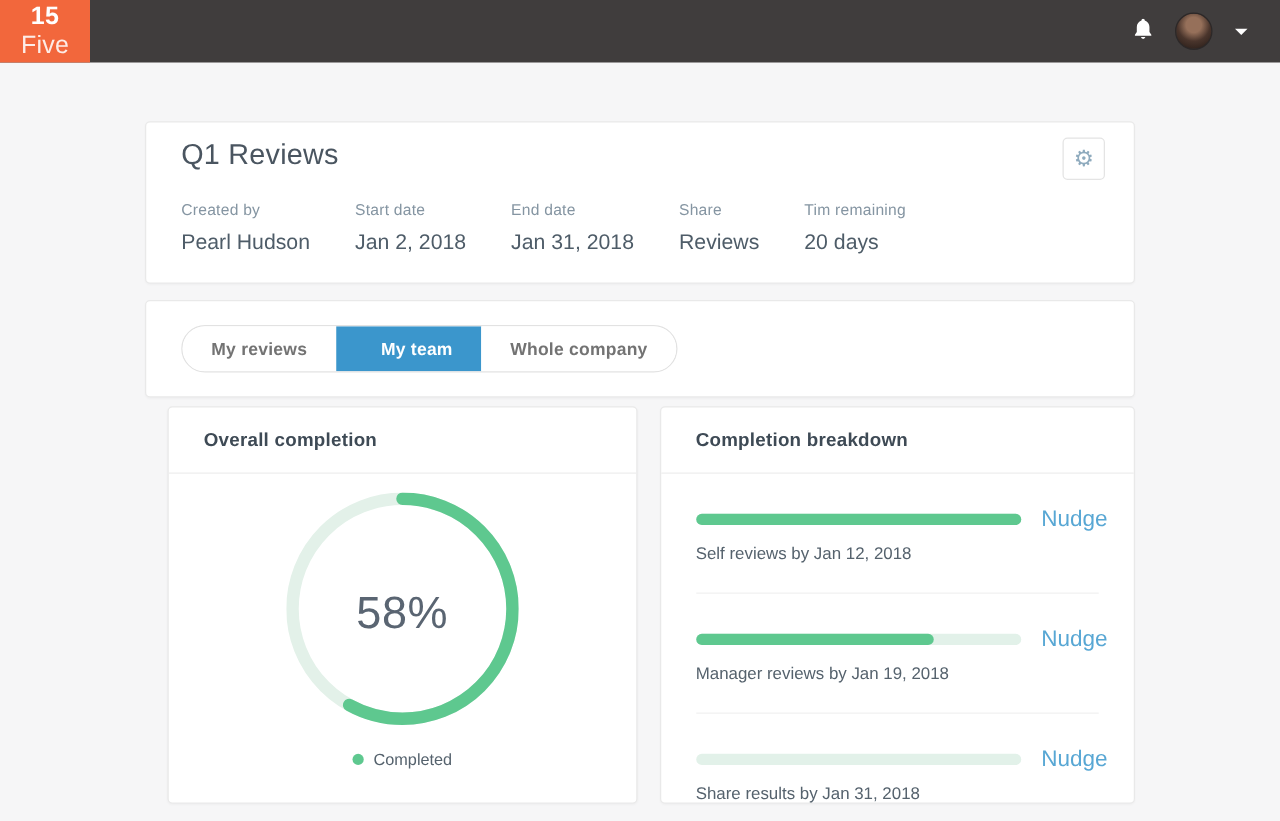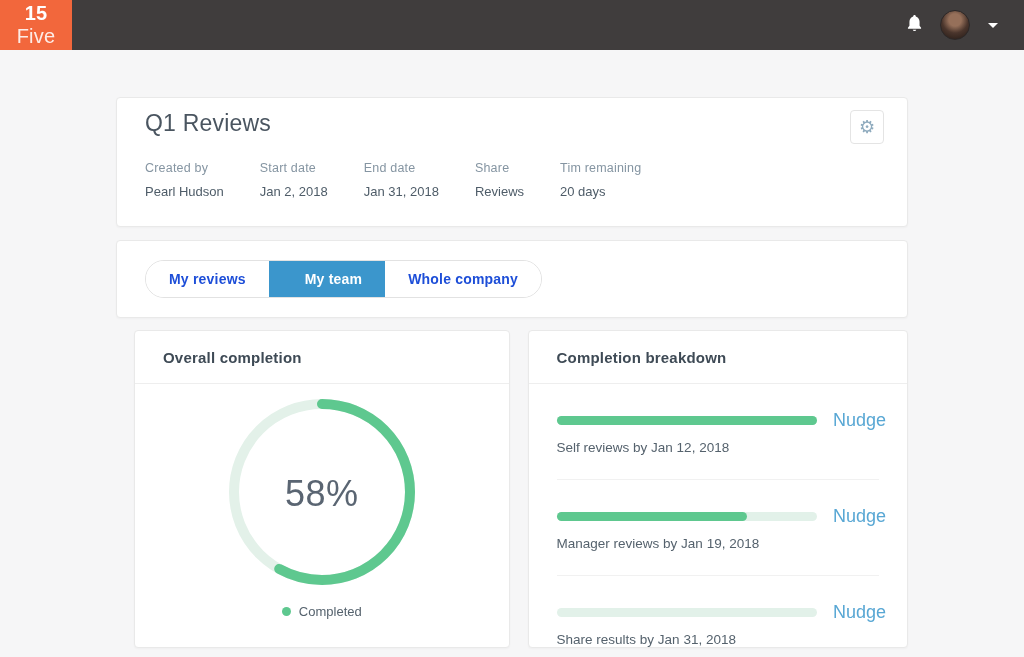--- a/index.html
+++ b/index.html
@@ -47,43 +47,43 @@
   .header-card { padding:12px 23px 24px 28px; height:130px; }
   .header-top { display:flex; align-items:flex-start; }
   .page-title { font-size:23px; font-weight:400; color:#4a5560; letter-spacing:.2px; }
   .gear-btn {
     margin-left:auto; width:34px; height:34px; background:#fff;
     border:1px solid #e4e4e4; border-radius:4px; cursor:pointer;
     color:#8fabbe; font-size:18px; line-height:32px; text-align:center; padding:0;
   }
   .meta-row { margin-top:17px; display:flex; gap:36px; }
   .meta-label { font-size:12.5px; color:#8595a2; letter-spacing:.2px; }
-  .meta-value { margin-top:9px; font-size:13px; color:#4e5c68; }
+  .meta-value { margin-top:9px; font-size:17px; color:#4e5c68; }
   
   .tabs-card {
     margin-top:13px; height:78px; display:flex; align-items:center;
     padding:0 28px; gap:20px;
   }
   .tab-group {
     display:flex; border:1px solid #e2e2e2; border-radius:19px;
     overflow:hidden; height:38px; flex-shrink:0; background:#fff;
   }
   .tab {
     border:none; background:#fff; padding:0 23px; height:100%;
-    font-family:inherit; font-size:14px; font-weight:700; color:#1d4ed8;
+    font-family:inherit; font-size:14px; font-weight:700; color:#737373;
     cursor:pointer; letter-spacing:.2px;
   }
   .tab.active { background:#3b96cc; color:#fff;padding-left:36px; }
   .search {
     flex:1; height:38px; border:1px solid #e4e4e4; border-radius:19px;
     padding:0 20px; font-family:inherit; font-size:14px; color:#55626d; outline:none;
   }
   .search::placeholder { color:#aab7c1; }
   
-  .cards-row { margin-top:12px; display:flex; gap:18px;padding-left:18px; }
+  .cards-row { margin-top:7px; display:flex; gap:18px;padding-left:18px; }
   .chart-card { width:385px; height:318px; }
   .breakdown-card { width:390px; height:318px; }
   .card-header {
     height:53px; line-height:53px; padding:0 28px;
     border-bottom:1px solid #eeeeee;
     font-size:15px; font-weight:700; color:#3e4a55; letter-spacing:.2px;
   }
   
   .chart-body { text-align:center; }
   .donut-wrap { position:relative; width:186px; margin:15px auto 0; }

